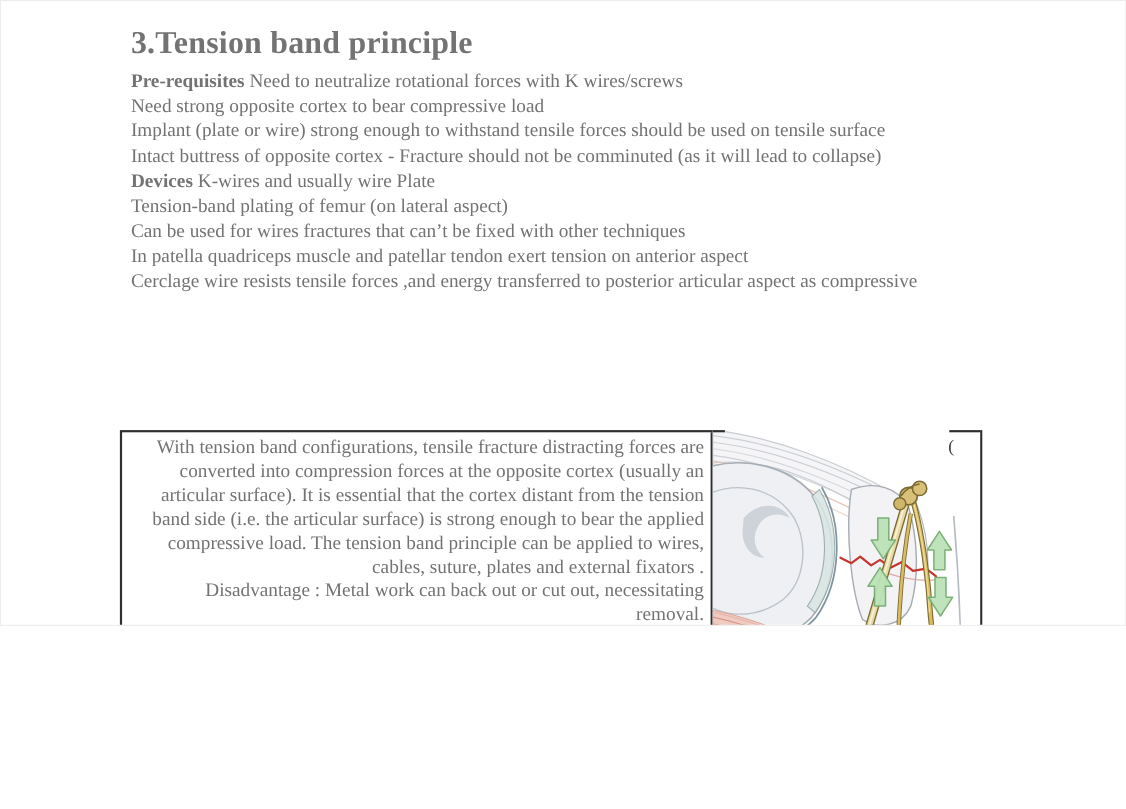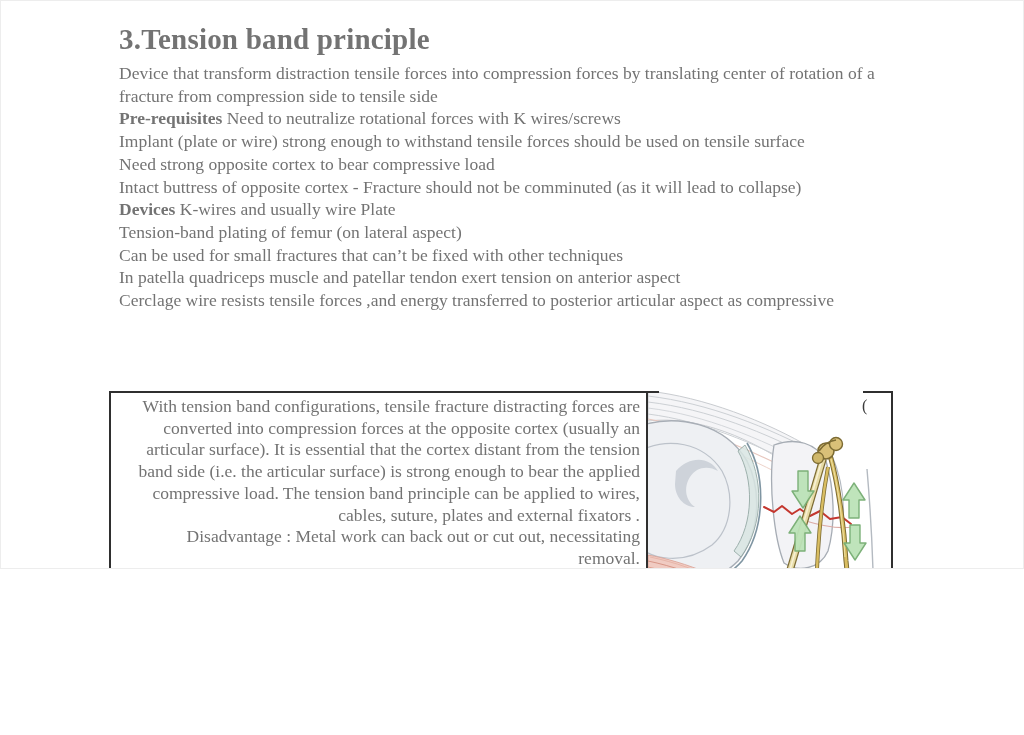--- a/index.html
+++ b/index.html
@@ -20,28 +20,27 @@
   .stub-right{right:0;width:28px;}
 </style>
 </head>
 <body>
 
 <div class="page">
 
   <h1 class="title">3.Tension band principle</h1>
 
   <div class="intro">
-    <p><b></b><span>Device that transform distraction tensile forces into compression forces by translating center of rotation of a fracture from compression side to tensile side</span></p>
     <p><b>Pre-requisites</b><span> Need to neutralize rotational forces with K wires/screws</span></p>
+    <p><b></b><span>Need strong opposite cortex to bear compressive load</span></p>
     <p><b></b><span>Implant (plate or wire) strong enough to withstand tensile forces should be used on tensile surface</span></p>
-    <p><b></b><span>Need strong opposite cortex to bear compressive load</span></p>
     <p><b></b><span>Intact buttress of opposite cortex - Fracture should not be comminuted (as it will lead to collapse)</span></p>
     <p><b>Devices</b><span> K-wires and usually wire Plate</span></p>
     <p><b></b><span>Tension-band plating of femur (on lateral aspect)</span></p>
-    <p><b></b><span>Can be used for small fractures that can’t be fixed with other techniques</span></p>
+    <p><b></b><span>Can be used for wires fractures that can’t be fixed with other techniques</span></p>
     <p><b></b><span>In patella quadriceps muscle and patellar tendon exert tension on anterior aspect</span></p>
     <p><b></b><span>Cerclage wire resists tensile forces ,and energy transferred to posterior articular aspect as compressive</span></p>
   </div>
 
   <div class="tbl">
 
     <div class="cell-text">
       <p>With tension band configurations, tensile fracture distracting forces are converted into compression forces at the opposite cortex (usually an articular surface). It is essential that the cortex distant from the tension band side (i.e. the articular surface) is strong enough to bear the applied compressive load. The tension band principle can be applied to wires, cables, suture, plates and external fixators .</p>
       <p>Disadvantage : Metal work can back out or cut out, necessitating removal.</p>
     </div>

